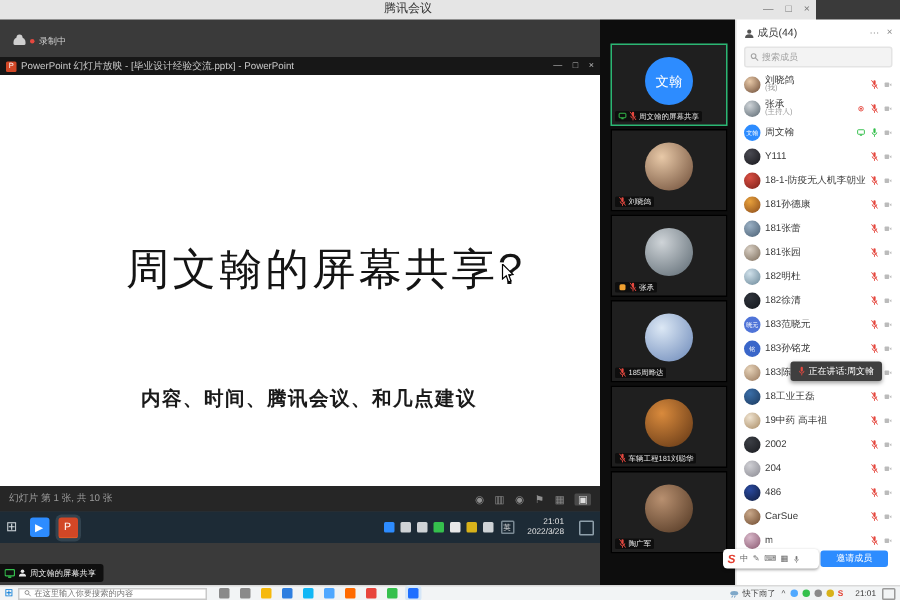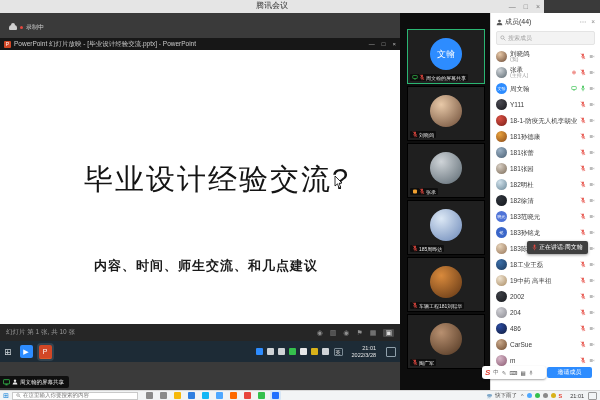--- a/index.html
+++ b/index.html
@@ -131,22 +131,22 @@
       <span class="ppt-logo">P</span>
       <span class="ppt-title">PowerPoint 幻灯片放映 - [毕业设计经验交流.pptx] - PowerPoint</span>
       <div class="ppt-ctrls">
         <span>—</span>
         <span>□</span>
         <span>×</span>
       </div>
     </div>
 
     <div class="slide">
-      <div class="slide-title">毕业设计经验交流?</div>
-      <div class="slide-body">内容、时间、师生交流、和几点建议</div>
+      <div class="slide-title">周文翰的屏幕共享?</div>
+      <div class="slide-body">内容、时间、腾讯会议、和几点建议</div>
       <svg class="cursor" width="9" height="13" viewBox="0 0 9 13">
         <polygon points="1,0 1,10 3.5,7.8 5,12 6.6,11.3 5.2,7.2 8,7" fill="#fff" stroke="#000" stroke-width="0.8"></polygon>
       </svg>
     </div>
 
     <div class="ppt-status">
       <span class="left">幻灯片 第 1 张, 共 10 张</span>
       <div class="right">
           <span>◉</span>
           <span>▥</span>

